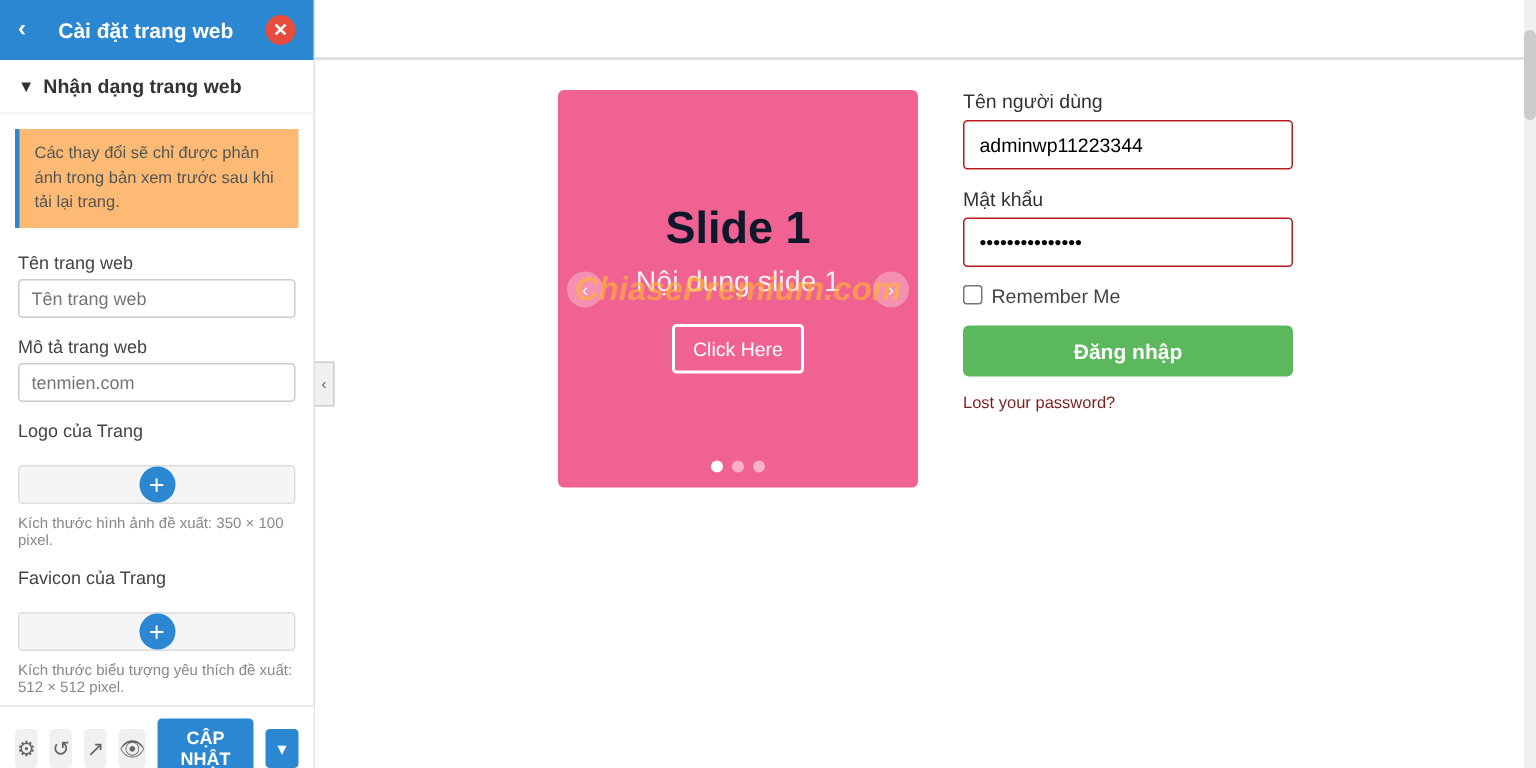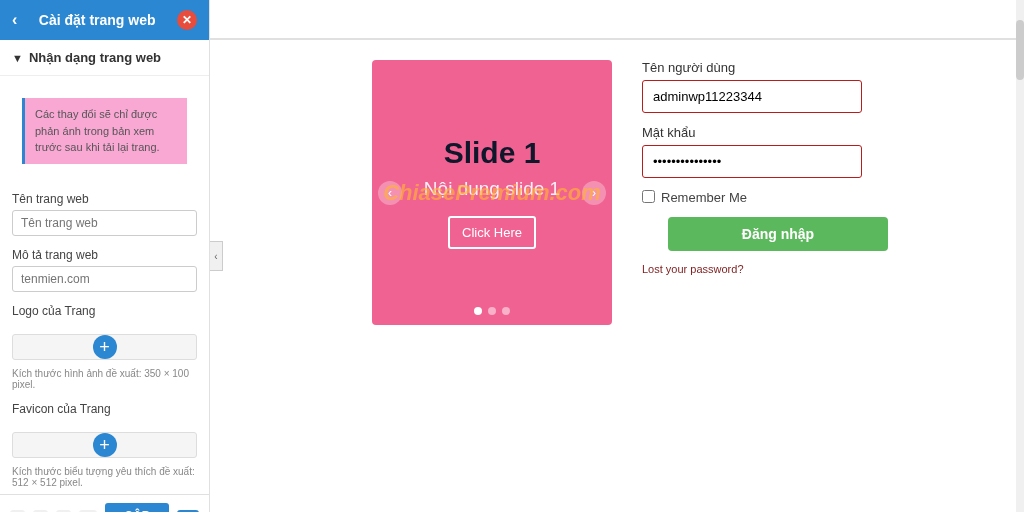--- a/index.html
+++ b/index.html
@@ -56,23 +56,23 @@
       color: #333;
       border-bottom: 1px solid #eee;
     }
 
     .sidebar-section-title .arrow {
       margin-right: 6px;
       font-size: 11px;
     }
 
     .sidebar-notice {
-      background: #f9a8d4;
+      background: #fdba74;
       border-left: 3px solid #2b87d1;
-      margin: 22px;
+      margin: 10px;
       padding: 8px 10px;
       font-size: 11px;
       color: #555;
       line-height: 1.5;
     }
 
     .sidebar-field {
       padding: 6px 12px;
     }
 
@@ -339,21 +339,20 @@
     .btn-dangnhap {
       background: #5cb85c;
       color: #fff;
       border: none;
       padding: 9px 0;
       border-radius: 4px;
       font-size: 14px;
       font-weight: bold;
       cursor: pointer;
       width: 100%;
-      margin-left: 26px;
     }
 
     .lost-password {
       font-size: 11px;
       color: #7f1d1d;
       text-decoration: none;
       cursor: pointer;
     }
 
     

